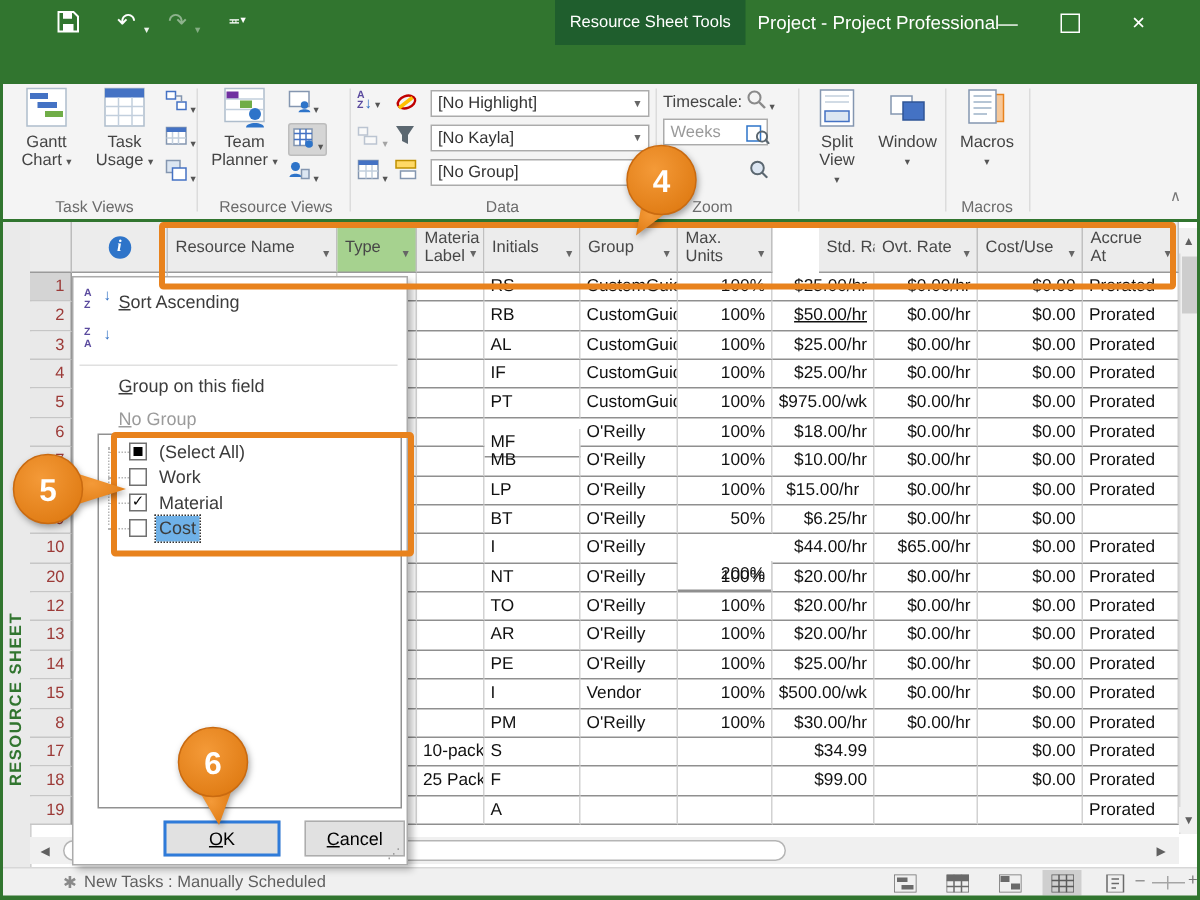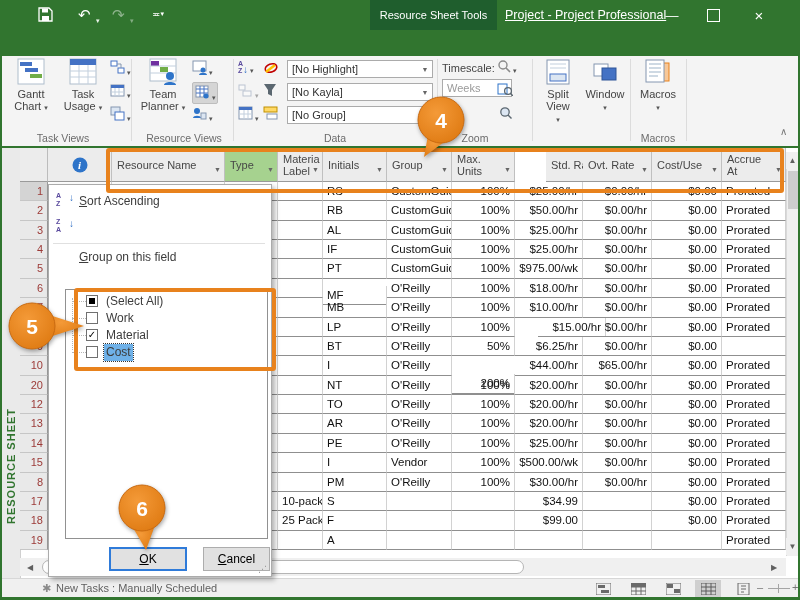--- a/index.html
+++ b/index.html
@@ -8,21 +8,21 @@
   .abs{position:absolute;}
   
   #titlebar{left:0;top:0;width:800px;height:30px;background:#31752F;color:#fff;}
   #tabrow{left:0;top:30px;width:800px;height:26px;background:#31752F;color:#fff;font-size:12px;}
   .qat-icon{position:absolute;top:6px;color:#fff;font-size:15px;line-height:18px;}
   .dim{opacity:.45;}
   .tiny-arrow{font-size:7px;color:#eaf3ea;}
   #ctx-header{left:370px;top:0;width:127px;height:30px;background:#1F5E2D;color:#fff;font-size:11px;
               display:flex;align-items:center;justify-content:center;}
   #ctx-tabbg{left:370px;top:30px;width:127px;height:26px;background:#1F5E2D;}
-  #win-title{left:505px;top:0;height:30px;display:flex;align-items:center;font-size:12.5px;color:#fff;text-decoration:underline;}
+  #win-title{left:505px;top:0;height:30px;display:flex;align-items:center;font-size:12.5px;color:#fff;}
   .winbtn{position:absolute;top:0;width:34px;height:30px;display:flex;align-items:center;justify-content:center;color:#fff;font-size:13px;}
   .tab{position:absolute;top:30px;height:26px;display:flex;align-items:center;justify-content:center;color:#fff;cursor:default;}
   .tab.sel{background:#f4f4f4;color:#217346;font-weight:bold;}
   
   #ribbon{left:0;top:56px;width:800px;height:90px;background:#f4f4f4;border-bottom:1px solid #d5d5d5;font-size:11px;color:#444;}
   .gsep{position:absolute;top:3px;height:82px;width:1px;background:#dcdcdc;}
   .glabel{position:absolute;top:76px;height:12px;font-size:10.5px;color:#6b6b6b;text-align:center;}
   .bigbtn{position:absolute;top:2px;height:72px;text-align:center;color:#444;}
   .bigbtn .cap{line-height:12px;}
   .icon30{display:inline-block;width:30px;height:28px;position:relative;margin-bottom:2px;}
@@ -426,21 +426,21 @@
       </div>
       <div>
         <div class="idcell" style="top: 201.37px; height: 19.37px;">2</div>
         <div class="bcell" style="left: 48px; width: 64px; top: 201.37px; height: 19.37px;"></div>
         <div class="bcell" style="left: 112px; width: 113px; top: 201.37px; height: 19.37px;"></div>
         <div class="bcell" style="left: 225px; width: 53px; top: 201.37px; height: 19.37px;"></div>
         <div class="bcell" style="left: 278px; width: 45px; top: 201.37px; height: 19.37px;"></div>
         <div class="bcell" style="left: 323px; width: 64px; top: 201.37px; height: 19.37px;">RB</div>
         <div class="bcell" style="left: 387px; width: 65px; top: 201.37px; height: 19.37px;">CustomGuid</div>
         <div class="bcell r" style="left: 452px; width: 63px; top: 201.37px; height: 19.37px;">100%</div>
-        <div class="bcell r" style="left: 515px; width: 68px; top: 201.37px; height: 19.37px;">$50.00/hr</div>
+        <div class="bcell r" style="left: 515px; width: 68px; top: 201.37px; height: 19.37px; text-decoration: underline;">$50.00/hr</div>
         <div class="bcell r" style="left: 583px; width: 69px; top: 201.37px; height: 19.37px;">$0.00/hr</div>
         <div class="bcell r" style="left: 652px; width: 70px; top: 201.37px; height: 19.37px;">$0.00</div>
         <div class="bcell" style="left: 722px; width: 64px; top: 201.37px; height: 19.37px;">Prorated</div>
       </div>
       <div>
         <div class="idcell" style="top: 220.74px; height: 19.37px;">3</div>
         <div class="bcell" style="left: 48px; width: 64px; top: 220.74px; height: 19.37px;"></div>
         <div class="bcell" style="left: 112px; width: 113px; top: 220.74px; height: 19.37px;"></div>
         <div class="bcell" style="left: 225px; width: 53px; top: 220.74px; height: 19.37px;"></div>
         <div class="bcell" style="left: 278px; width: 45px; top: 220.74px; height: 19.37px;"></div>
@@ -510,21 +510,21 @@
       </div>
       <div>
         <div class="idcell" style="top: 317.59px; height: 19.37px;">8</div>
         <div class="bcell" style="left: 48px; width: 64px; top: 317.59px; height: 19.37px;"></div>
         <div class="bcell" style="left: 112px; width: 113px; top: 317.59px; height: 19.37px;"></div>
         <div class="bcell" style="left: 225px; width: 53px; top: 317.59px; height: 19.37px;"></div>
         <div class="bcell" style="left: 278px; width: 45px; top: 317.59px; height: 19.37px;"></div>
         <div class="bcell" style="left: 323px; width: 64px; top: 317.59px; height: 19.37px;">LP</div>
         <div class="bcell" style="left: 387px; width: 65px; top: 317.59px; height: 19.37px;">O'Reilly</div>
         <div class="bcell r" style="left: 452px; width: 63px; top: 317.59px; height: 19.37px;">100%</div>
-        <div class="bcell r" style="left: 538px; width: 68px; top: 317.59px; height: 19.37px;">$15.00/hr</div>
+        <div class="bcell r" style="left: 515px; width: 68px; top: 317.59px; height: 19.37px; text-align: center;">$15.00/hr</div>
         <div class="bcell r" style="left: 583px; width: 69px; top: 317.59px; height: 19.37px;">$0.00/hr</div>
         <div class="bcell r" style="left: 652px; width: 70px; top: 317.59px; height: 19.37px;">$0.00</div>
         <div class="bcell" style="left: 722px; width: 64px; top: 317.59px; height: 19.37px;">Prorated</div>
       </div>
       <div>
         <div class="idcell" style="top: 336.96px; height: 19.37px;">9</div>
         <div class="bcell" style="left: 48px; width: 64px; top: 336.96px; height: 19.37px;"></div>
         <div class="bcell" style="left: 112px; width: 113px; top: 336.96px; height: 19.37px;"></div>
         <div class="bcell" style="left: 225px; width: 53px; top: 336.96px; height: 19.37px;"></div>
         <div class="bcell" style="left: 278px; width: 45px; top: 336.96px; height: 19.37px;"></div>
@@ -692,20 +692,23 @@
     <div class="mitem" style="top:4px;">
       <span class="azicon">A<br>Z<span class="dn">↓</span></span>
       <span class="mlabel">Sort Ascending</span>
     </div>
     <div class="mitem" style="top:30px;">
       <span class="azicon">Z<br>A<span class="dn">↓</span></span>
     </div>
     <div class="msep" style="top:58px;"></div>
     <div class="mitem" style="top:60px;">
       <span class="mlabel" style="text-decoration:none;">Group on this field</span>
+    </div>
+    <div class="mitem gray" style="top:82px;">
+      <span class="mlabel">No Group</span>
     </div>
     <div id="listbox">
       <div id="treeline"></div>
     <div class="fitem" style="top: 20px;">
           <span class="tree"></span>
           <span class="cb"></span>
           <span class="flabel">Work</span>
         </div>
         <div class="fitem" style="top: 3px;">
           <span class="tree"></span>

